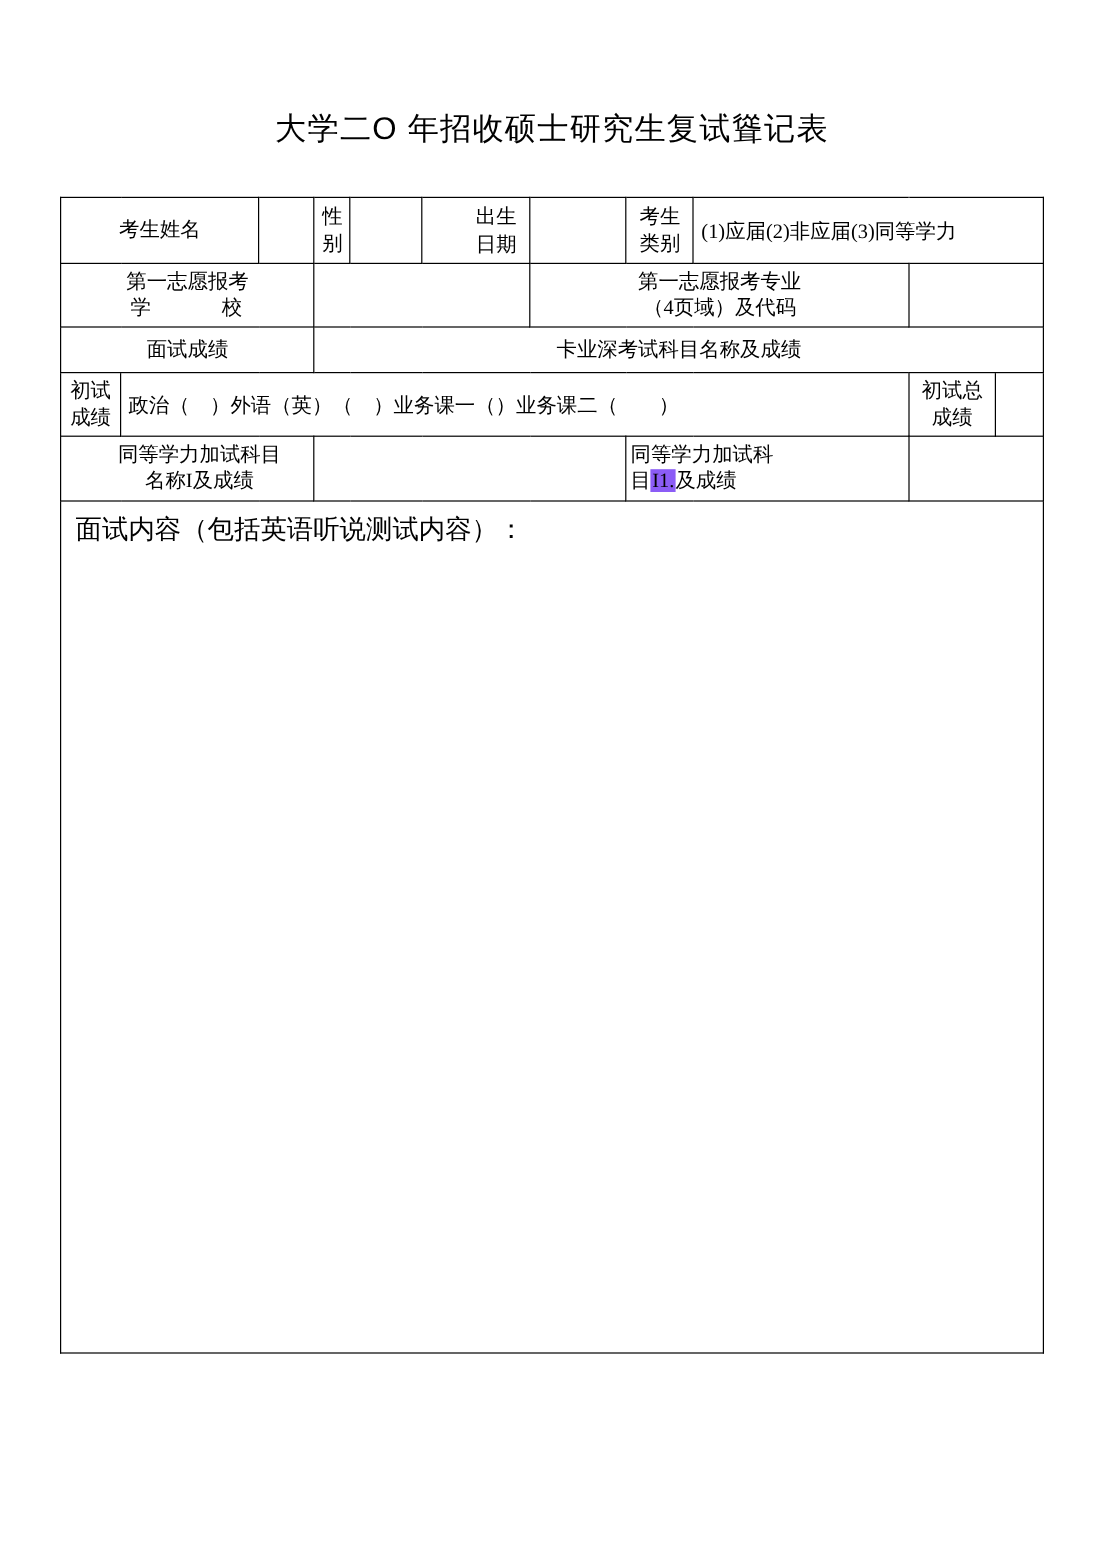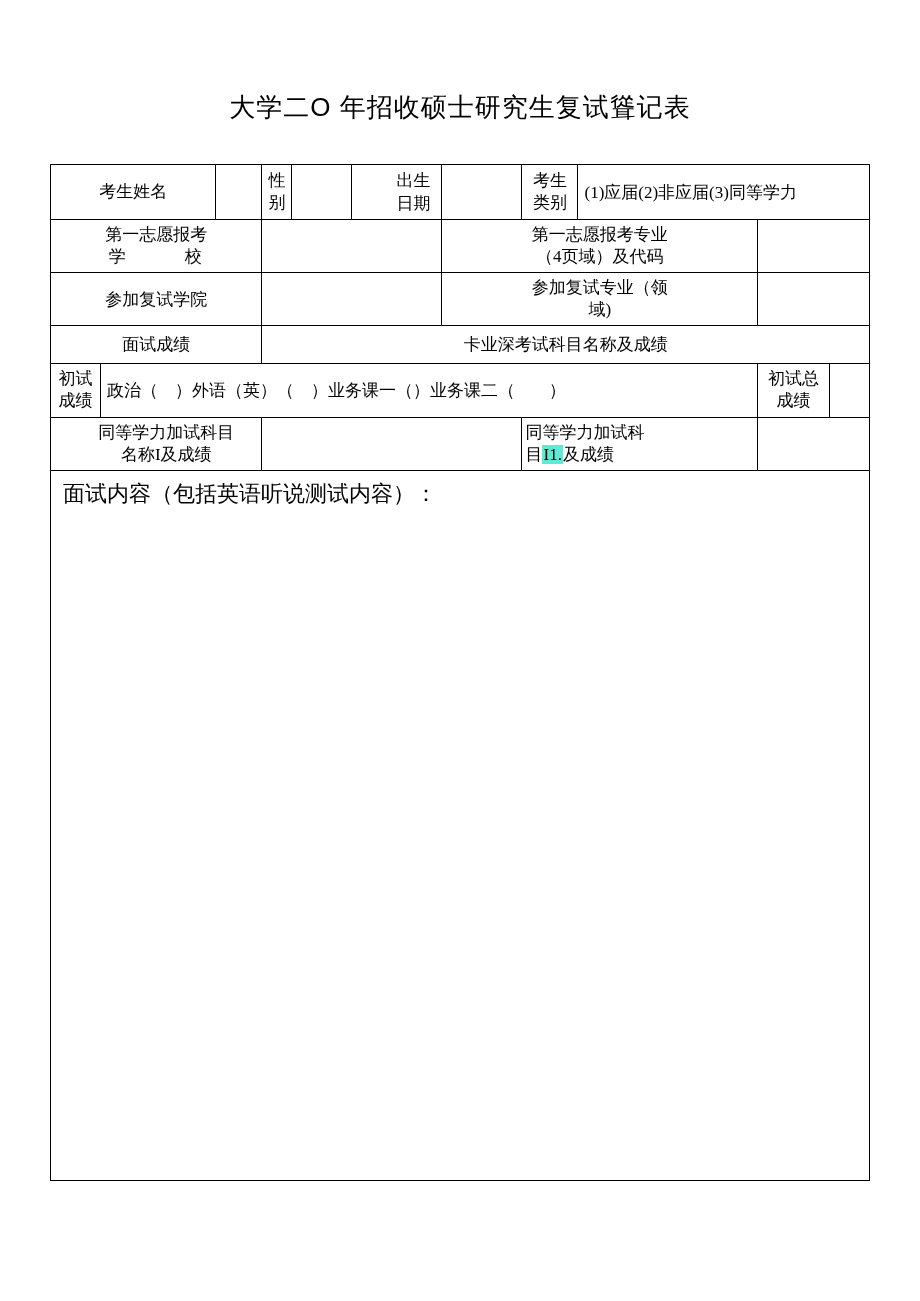--- a/index.html
+++ b/index.html
@@ -25,21 +25,21 @@
       border: 1.5px solid #000;
     }
     .form-table td {
       border: 1px solid #000;
       padding: 4px 6px;
       vertical-align: middle;
       height: 28px;
     }
     .label-cell { text-align: center; }
     .highlight {
-      background: #5eead4;
+      background: #8b5cf6;
       padding: 0 1px;
     }
     .big-area {
       border: 1.5px solid #000;
       border-top: none;
       padding: 8px 12px;
       height: 710px;
       font-size: 22px;
     }
     .two-line { line-height: 1.3; text-align: center; }
@@ -70,29 +70,20 @@
       <div class="spread">学　　　校</div>
     </td>
     <td colspan="3"></td>
     <td class="label-cell two-line" colspan="3">
       <div>第一志愿报考专业</div>
       <div>（4页域）及代码</div>
     </td>
     <td colspan="3"></td>
   </tr>
 
-  <tr>
-    <td class="label-cell" colspan="3">参加复试学院</td>
-    <td colspan="3"></td>
-    <td class="label-cell two-line" colspan="3">
-      <div>参加复试专业（领</div>
-      <div>域)</div>
-    </td>
-    <td colspan="3"></td>
-  </tr>
 
   <tr>
     <td class="label-cell" colspan="3" style="height:38px;">面试成绩</td>
     <td class="label-cell" colspan="9">卡业深考试科目名称及成绩</td>
   </tr>
 
   <tr>
     <td class="label-cell two-line" style="width:50px;">初试成绩</td>
     <td colspan="9">政治（　）外语（英）（　）业务课一（）业务课二（　　）</td>
     <td class="two-line" style="width:72px;">初试总成绩</td>

